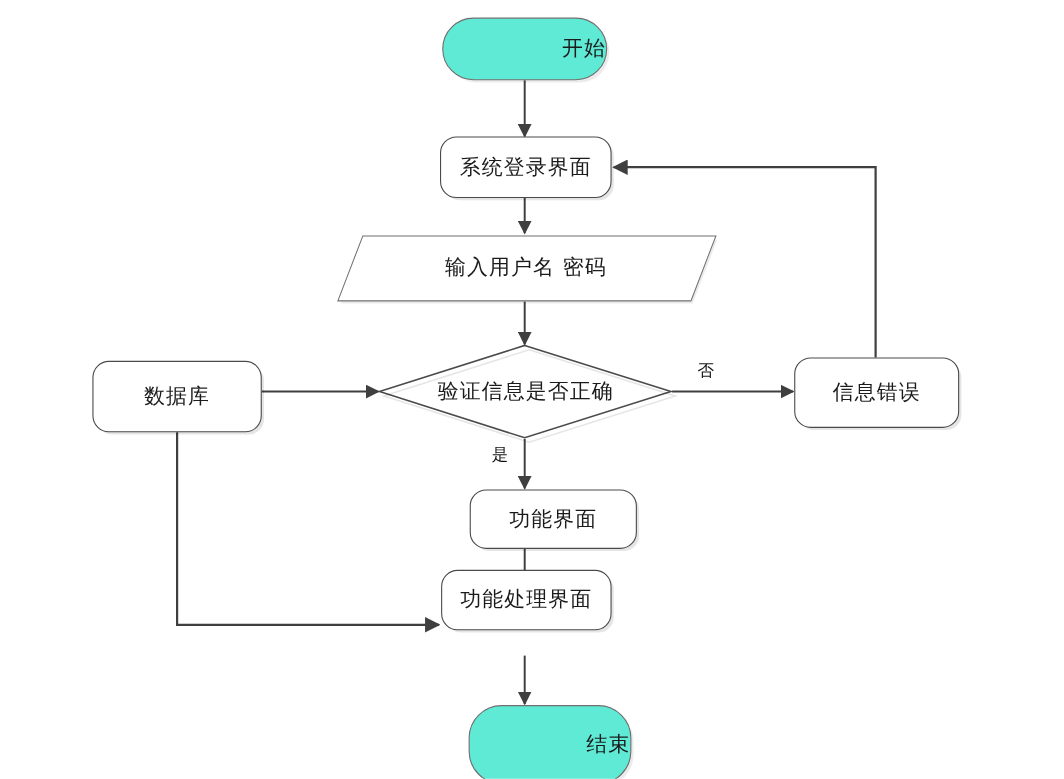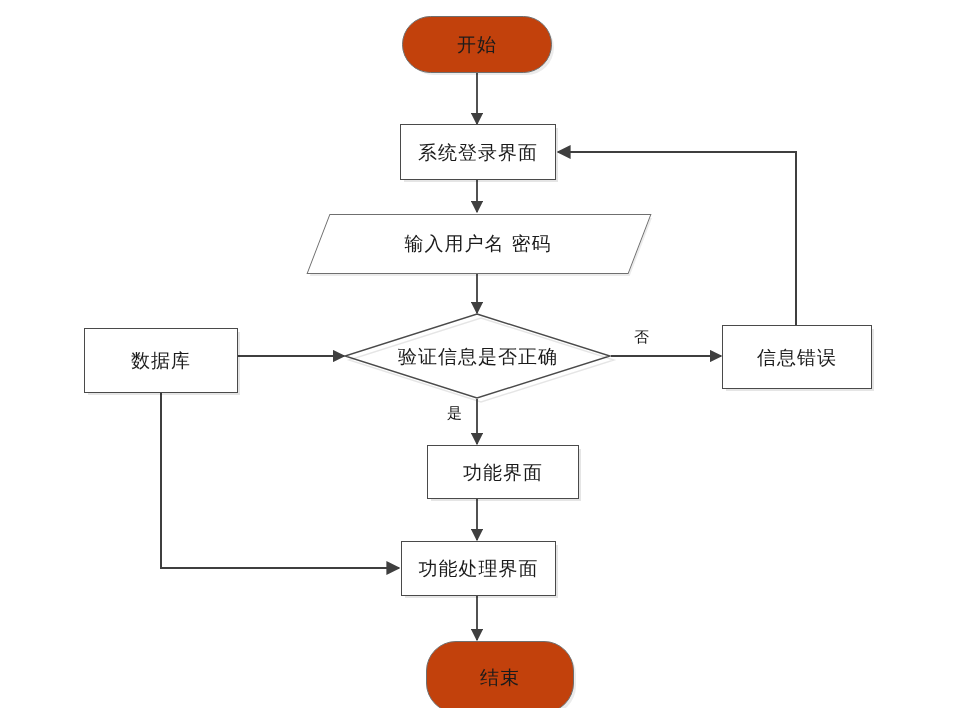--- a/index.html
+++ b/index.html
@@ -30,38 +30,40 @@
     position: absolute;
     box-sizing: border-box;
     display: flex;
     align-items: center;
     justify-content: center;
     color: #1b1b1b;
     font-size: 19px;
     letter-spacing: 1px;
     white-space: nowrap;
     z-index: 3;
+    border-radius: 15px;
   }
   .node .label {
     position: relative;
     z-index: 4;
     line-height: 1;
   }
   
   .rect {
     background: #ffffff;
     border: 1.4px solid #4a4a4a;
     box-shadow: 3px 3px 0 -1px rgba(0,0,0,0.10);
   }
   
   .stadium {
-    background: #c2410c;
+    background: #5eead4;
     border: 1.4px solid #6f6f6f;
     border-radius: 30px;
     box-shadow: 3px 3px 0 -1px rgba(0,0,0,0.08);
+    justify-content: flex-end;
   }
   
   .para-wrap {
     background: transparent;
     border: none;
   }
   .para-skew {
     position: absolute;
     left: 0;
     top: 0;
@@ -147,21 +149,21 @@
   </div>
 
   <div class="node rect" style="left:722px; top:325px; width:150px; height:64px;text-align:center;">
     <span class="label">信息错误</span>
   </div>
 
   <div class="node rect" style="left:402px; top:445px; width:152px; height:54px;margin-left:25px;">
     <span class="label">功能界面</span>
   </div>
 
-  <div class="node rect" style="left:401px; top:541px; width:155px; height:55px;">
+  <div class="node rect" style="left:401px; top:518px; width:155px; height:55px;">
     <span class="label">功能处理界面</span>
   </div>
 
   <div class="node stadium" style="left:426px; top:641px; width:148px; height:72px;">
     <span class="label">结束</span>
   </div>
 
   <span class="edge-label" style="left:634px; top:330px;">否</span>
   <span class="edge-label" style="left:447px; top:406px;">是</span>
 

